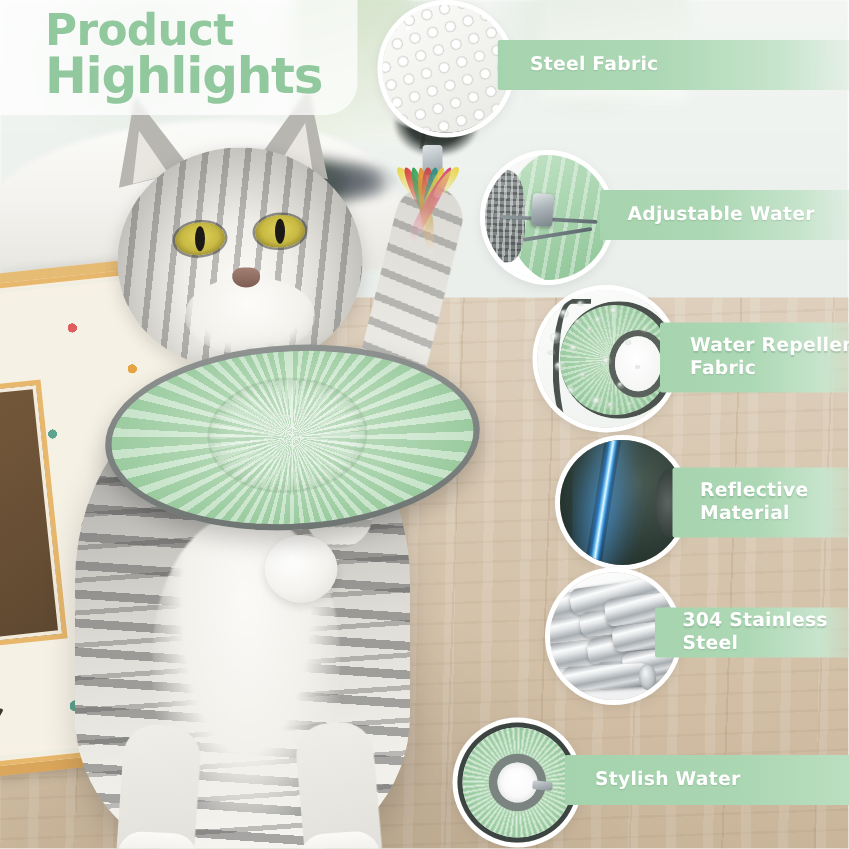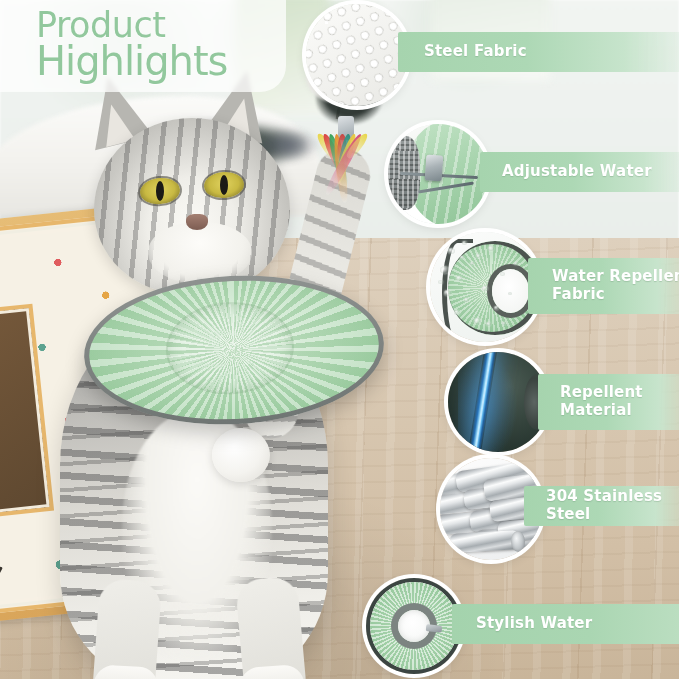--- a/index.html
+++ b/index.html
@@ -292,21 +292,21 @@
 
   
   .title-panel{
     position:absolute;left:-24px;top:-24px;width:310px;height:116px;
     background:rgba(255,255,255,.72);
     border-radius:0 0 26px 0;
     backdrop-filter:blur(2px);
   }
   .title-text{
     position:absolute;left:36px;top:8px;width:270px;
-    font-weight:normal;font-size:35px;line-height:.98;
+    font-weight:bold;font-size:35px;line-height:.98;
     color:#92c89d;
     letter-spacing:-.5px;
     text-shadow:0 1px 0 rgba(255,255,255,.6);
   }
   .title-l2{display:block;font-size:40px;letter-spacing:-1px;}
 
   
   .feature{position:absolute;}
   .fbar{
     position:absolute;height:40px;
@@ -615,21 +615,21 @@
     </div>
   </div>
 
   <div class="feature">
     <div class="fcirc c-reflect" style="left:448px;top:352px;width:100px;height:100px;">
       <div class="ref-glow"></div>
       <div class="ref-stripe"></div>
       <div class="ref-edge"></div>
     </div>
     <div class="fbar fade tall" style="left:538px;top:374px;width:141px;padding-left:22px;">
-      <span class="lbl">Repellent
+      <span class="lbl">Reflective
 Material</span>
     </div>
   </div>
 
   <div class="feature">
     <div class="fcirc c-steel" style="left:440px;top:458px;width:102px;height:102px;">
       <div id="rods">
           <div class="rod" style="left: -16px; top: 14px; width: 96px; height: 20px; transform: rotate(-6deg);"></div>
           <div class="rod-cap" style="left: 71px; top: 13px; width: 14px; height: 22px; transform: rotate(-6deg);"></div>
           <div class="rod" style="left: -10px; top: 34px; width: 92px; height: 19px; transform: rotate(-5deg);"></div>

